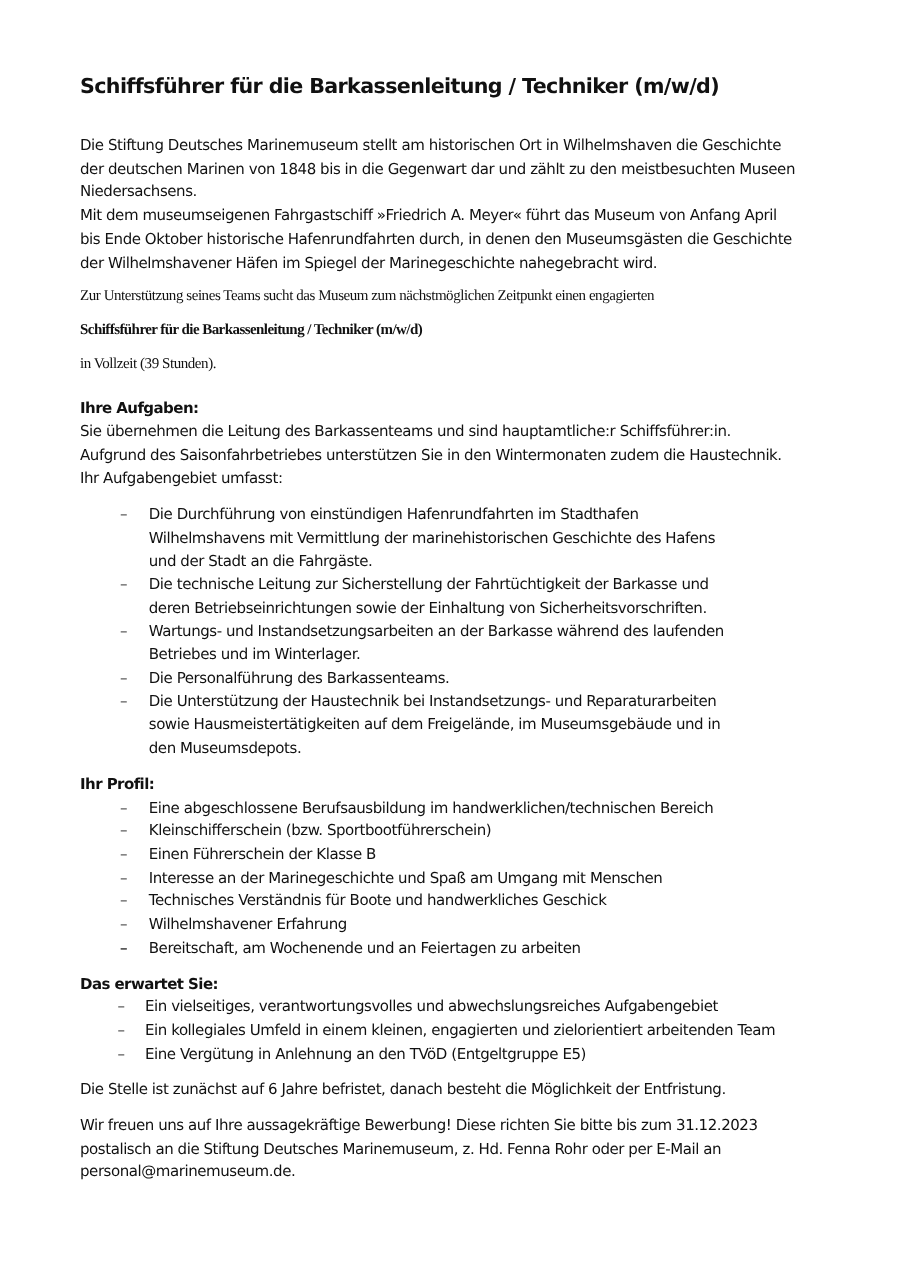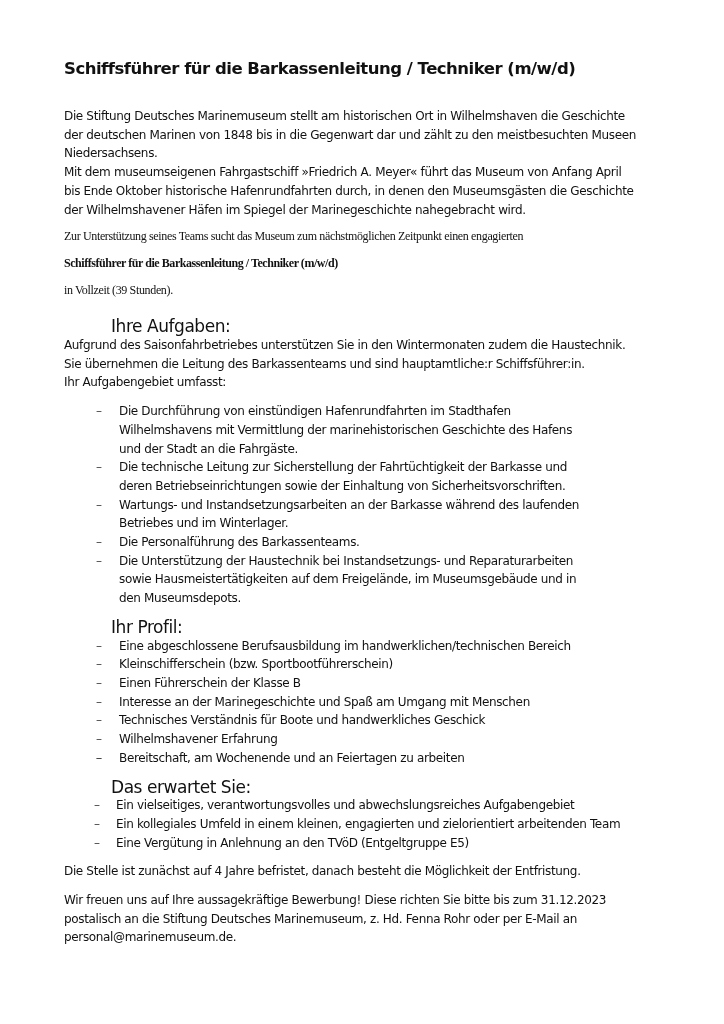--- a/index.html
+++ b/index.html
@@ -43,25 +43,24 @@
       text-align: justify;
       text-align-last: left;
     }
     .subtitle {
       font-weight: bold;
       font-size: 12px;
       line-height: 18.7px;
       letter-spacing: -0.45px;
     }
     .section-head {
-      font-weight: normal;
-      font-size: 17px;
+      font-weight: bold;
+      font-size: 12px;
       line-height: 18.7px;
       letter-spacing: -0.45px;
-      margin-left: 47px;
     }
     ul.dash {
       list-style: none;
       margin: 0;
       padding: 0;
     }
     ul.dash li {
       position: relative;
       padding-left: 55px;
       font-size: 12px;
@@ -97,22 +96,22 @@
   </div>
 
   <p class="justify gap-s">Zur Unterstützung seines Teams sucht das Museum zum nächstmöglichen Zeitpunkt einen engagierten</p>
 
   <div class="subtitle gap-s">Schiffsführer für die Barkassenleitung / Techniker (m/w/d)</div>
 
   <p class="gap-s">in Vollzeit (39 Stunden).</p>
 
   <div class="section-head gap-l">Ihre Aufgaben:</div>
   <div class="line-block">
+    <div class="nowrap">Sie übernehmen die Leitung des Barkassenteams und sind hauptamtliche:r Schiffsführer:in.</div>
     <div class="nowrap">Aufgrund des Saisonfahrbetriebes unterstützen Sie in den Wintermonaten zudem die Haustechnik.</div>
-    <div class="nowrap">Sie übernehmen die Leitung des Barkassenteams und sind hauptamtliche:r Schiffsführer:in.</div>
     <div class="nowrap">Ihr Aufgabengebiet umfasst:</div>
   </div>
 
   <ul class="dash tasks">
     <li><span class="dash-mark">–</span><span>Die Durchführung von einstündigen Hafenrundfahrten im Stadthafen Wilhelmshavens mit Vermittlung der marinehistorischen Geschichte des Hafens und der Stadt an die Fahrgäste.</span></li>
     <li><span class="dash-mark">–</span><span>Die technische Leitung zur Sicherstellung der Fahrtüchtigkeit der Barkasse und deren Betriebseinrichtungen sowie der Einhaltung von Sicherheitsvorschriften.</span></li>
     <li><span class="dash-mark">–</span><span>Wartungs- und Instandsetzungsarbeiten an der Barkasse während des laufenden Betriebes und im Winterlager.</span></li>
     <li><span class="dash-mark">–</span><span>Die Personalführung des Barkassenteams.</span></li>
     <li><span class="dash-mark">–</span><span>Die Unterstützung der Haustechnik bei Instandsetzungs- und Reparaturarbeiten sowie Hausmeistertätigkeiten auf dem Freigelände, im Museumsgebäude und in den Museumsdepots.</span></li>
   </ul>
@@ -129,21 +128,21 @@
     <li><span class="dash-mark">–</span><span>Bereitschaft, am Wochenende und an Feiertagen zu arbeiten</span></li>
   </ul>
 
   <div class="section-head gap-m">Das erwartet Sie:</div>
   <ul class="dash expect">
     <li class="nowrap"><span class="dash-mark">–</span><span>Ein vielseitiges, verantwortungsvolles und abwechslungsreiches Aufgabengebiet</span></li>
     <li class="nowrap"><span class="dash-mark">–</span><span>Ein kollegiales Umfeld in einem kleinen, engagierten und zielorientiert arbeitenden Team</span></li>
     <li class="nowrap"><span class="dash-mark">–</span><span>Eine Vergütung in Anlehnung an den TVöD (Entgeltgruppe E5)</span></li>
   </ul>
 
-  <p class="gap-m nowrap">Die Stelle ist zunächst auf 4 Jahre befristet, danach besteht die Möglichkeit der Entfristung.</p>
+  <p class="gap-m nowrap">Die Stelle ist zunächst auf 6 Jahre befristet, danach besteht die Möglichkeit der Entfristung.</p>
 
   <div class="line-block gap-m">
     <div class="nowrap">Wir freuen uns auf Ihre aussagekräftige Bewerbung! Diese richten Sie bitte bis zum 31.12.2023</div>
     <div class="nowrap">postalisch an die Stiftung Deutsches Marinemuseum, z. Hd. Fenna Rohr oder per E-Mail an</div>
     <div class="nowrap">personal@marinemuseum.de.</div>
   </div>
 
 </div>
 
 </body></html>

